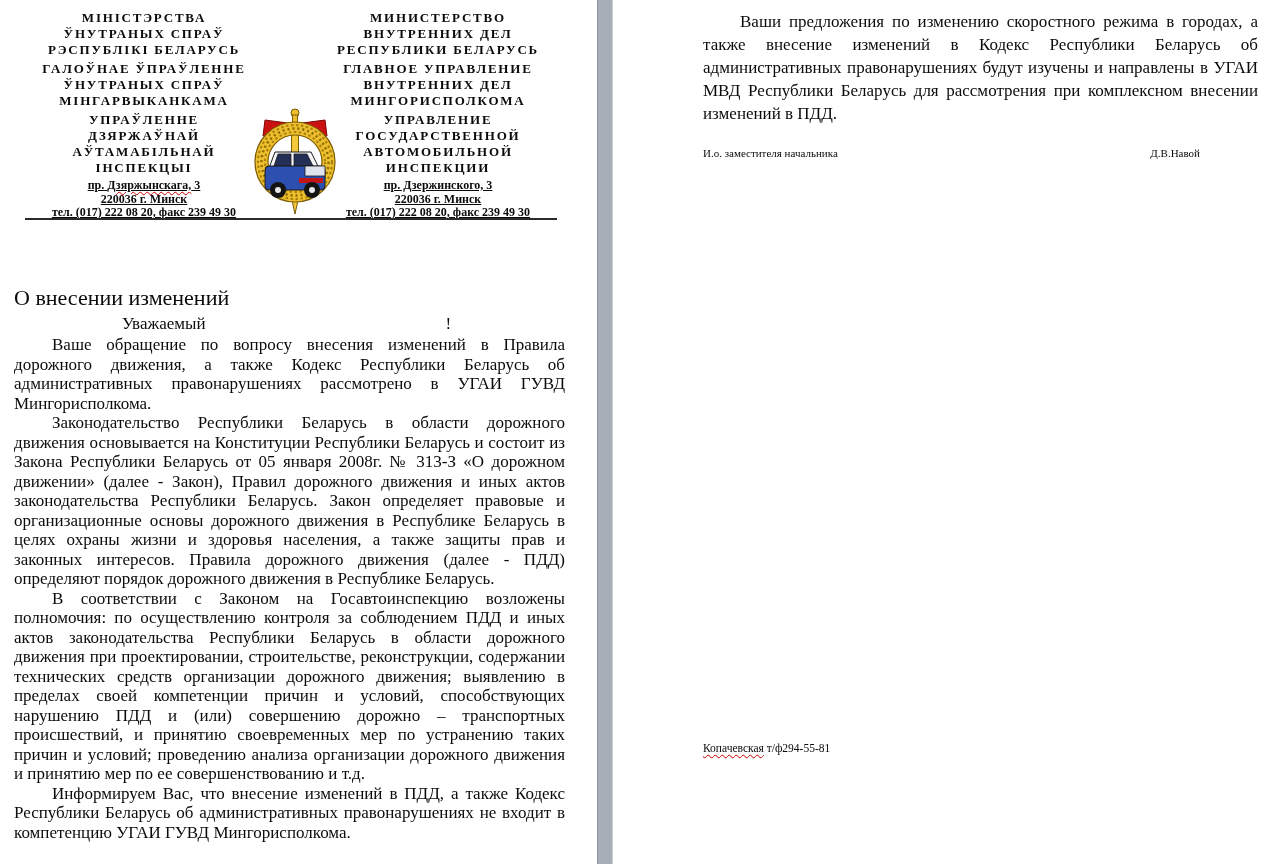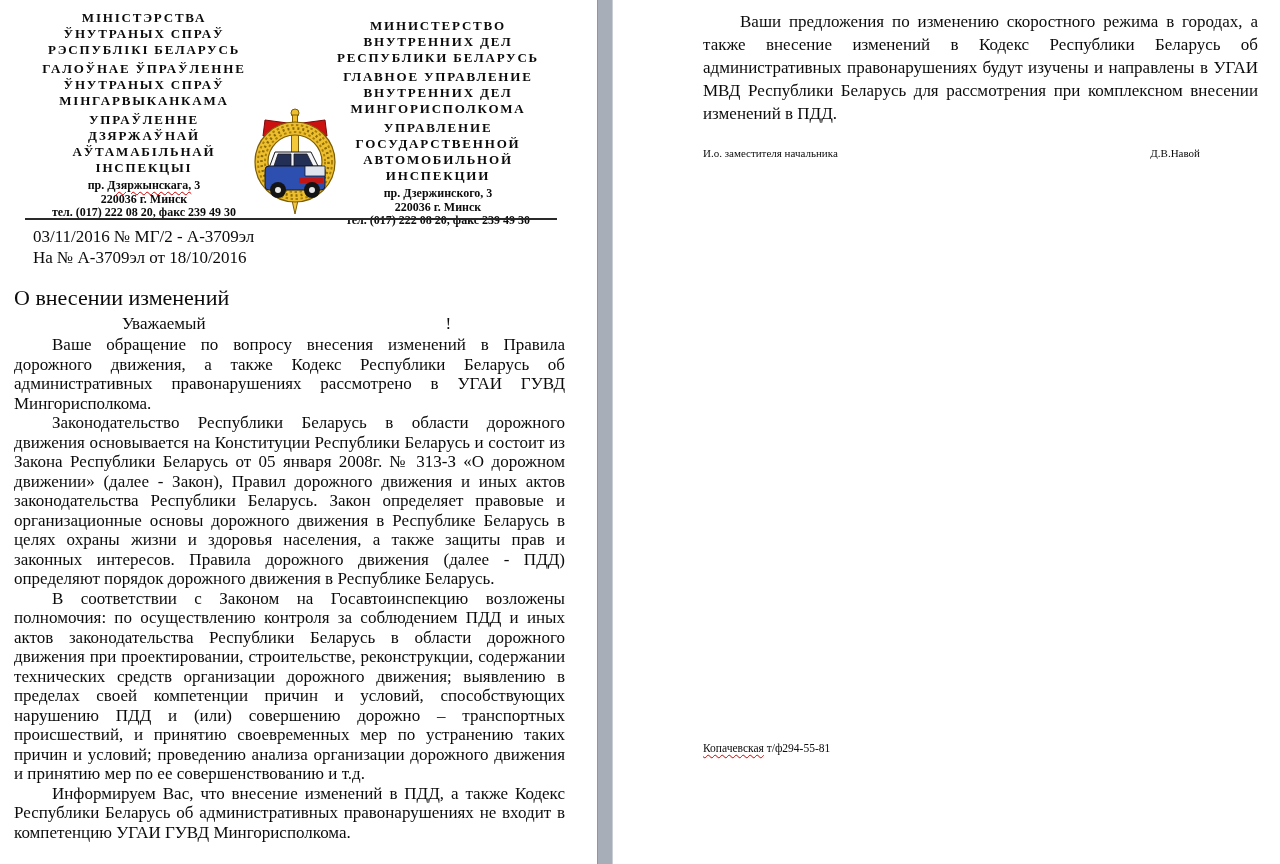--- a/index.html
+++ b/index.html
@@ -10,24 +10,24 @@
   .page{position:absolute;top:0;height:864px;background:#fff;box-sizing:border-box;}
   .page-left{left:0;width:574px;}
   .gutter{position:absolute;left:597px;top:0;width:16px;height:864px;background:#a7aeb8;
     border-left:1px solid #8f969f;border-right:1px solid #c9ced5;box-sizing:border-box;}
   .page-right{left:613px;width:667px;padding:10px 22px 15px 90px;}
 
   
   .lh{position:relative;height:218px;}
   .lh-col{position:absolute;top:10px;text-align:center;font-weight:bold;}
   .lh-left{left:16px;width:256px;}
-  .lh-right{left:320px;width:236px;margin-top:8px;}
+  .lh-right{left:320px;width:236px;}
   .org{font-size:13px;line-height:16px;letter-spacing:1.8px;margin-bottom:3px;}
   .org div{white-space:nowrap;}
-  .addr{font-size:12px;line-height:13.5px;letter-spacing:0;margin-top:2px;}
+  .addr{font-size:12px;line-height:13.5px;letter-spacing:0;margin-top:2px;text-decoration:underline;}
   .emblem{position:absolute;left:243px;top:106px;}
   .rule{position:absolute;left:25px;top:218px;width:532px;height:2px;background:#2a2a2a;}
 
   .ref{position:absolute;left:33px;top:226px;font-size:17px;line-height:21px;}
   .subject{position:absolute;left:14px;top:285px;font-size:22px;}
 
   .body1{position:absolute;left:14px;top:314px;width:551px;font-size:17px;line-height:19.5px;text-align:justify;}
   .body1 p{margin:0;text-indent:38px;}
   .salutation{height:21px;white-space:nowrap;}
   .salutation .name{margin-left:108px;}
@@ -124,24 +124,20 @@
         <circle cx="35" cy="84" r="8" fill="#141414"></circle>
         <circle cx="35" cy="84" r="3" fill="#e8e8e8"></circle>
         <circle cx="69" cy="84" r="8" fill="#141414"></circle>
         <circle cx="69" cy="84" r="3" fill="#e8e8e8"></circle>
       </g>
     </svg>
   </div>
 
   <div class="rule"></div>
 
-  <div class="ref">
-    <div>03/11/2016 № МГ/2 - А-3709эл</div>
-    <div>На № А-3709эл от 18/10/2016</div>
-  </div>
 
   <div class="subject">О внесении изменений</div>
 
   <div class="body1">
     <div class="salutation">
       <span class="name">Уважаемый</span><span class="excl">!</span>
     </div>
     <p>Ваше обращение по вопросу внесения изменений в Правила дорожного движения, а также Кодекс Республики Беларусь об административных правонарушениях  рассмотрено в УГАИ ГУВД Мингорисполкома.</p>
     <p>Законодательство Республики Беларусь в области дорожного движения основывается на Конституции Республики Беларусь и состоит из Закона Республики Беларусь от 05 января 2008г. № 313-З «О дорожном движении» (далее - Закон), Правил дорожного движения и иных актов законодательства Республики Беларусь. Закон определяет правовые и организационные основы дорожного движения в Республике Беларусь  в целях охраны жизни и здоровья населения, а также защиты прав и законных интересов. Правила дорожного движения (далее - ПДД) определяют порядок дорожного движения в Республике Беларусь.</p>
     <p>В соответствии с Законом на Госавтоинспекцию возложены полномочия: по осуществлению контроля за соблюдением ПДД и иных актов законодательства Республики Беларусь в области дорожного движения при проектировании, строительстве, реконструкции, содержании технических средств организации дорожного движения; выявлению в пределах своей компетенции причин и условий, способствующих нарушению ПДД и (или) совершению дорожно – транспортных происшествий, и принятию своевременных мер по устранению таких причин и условий; проведению анализа организации дорожного движения и принятию мер по ее совершенствованию и т.д.</p>

